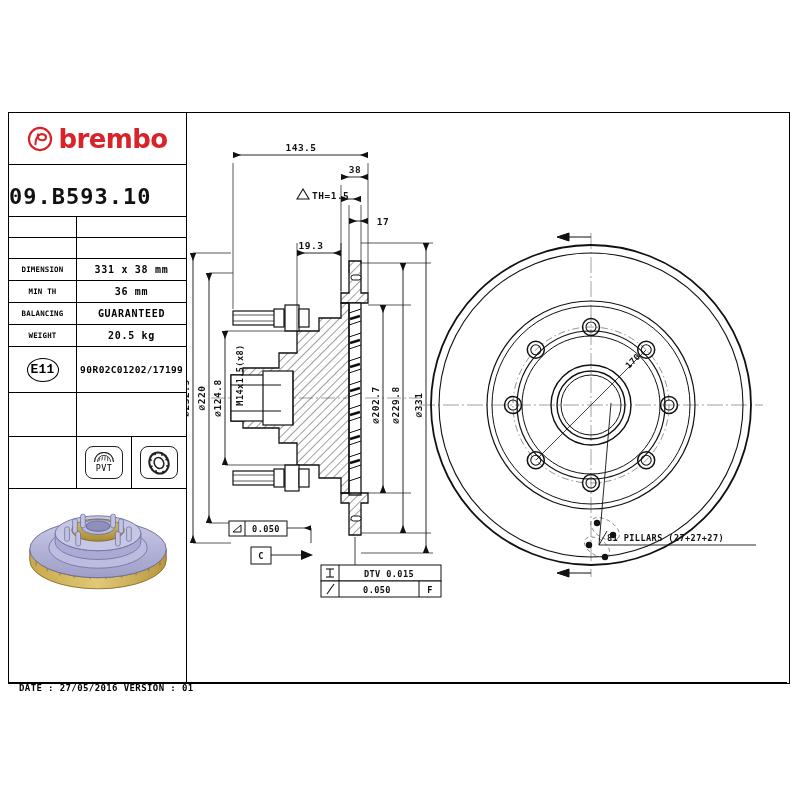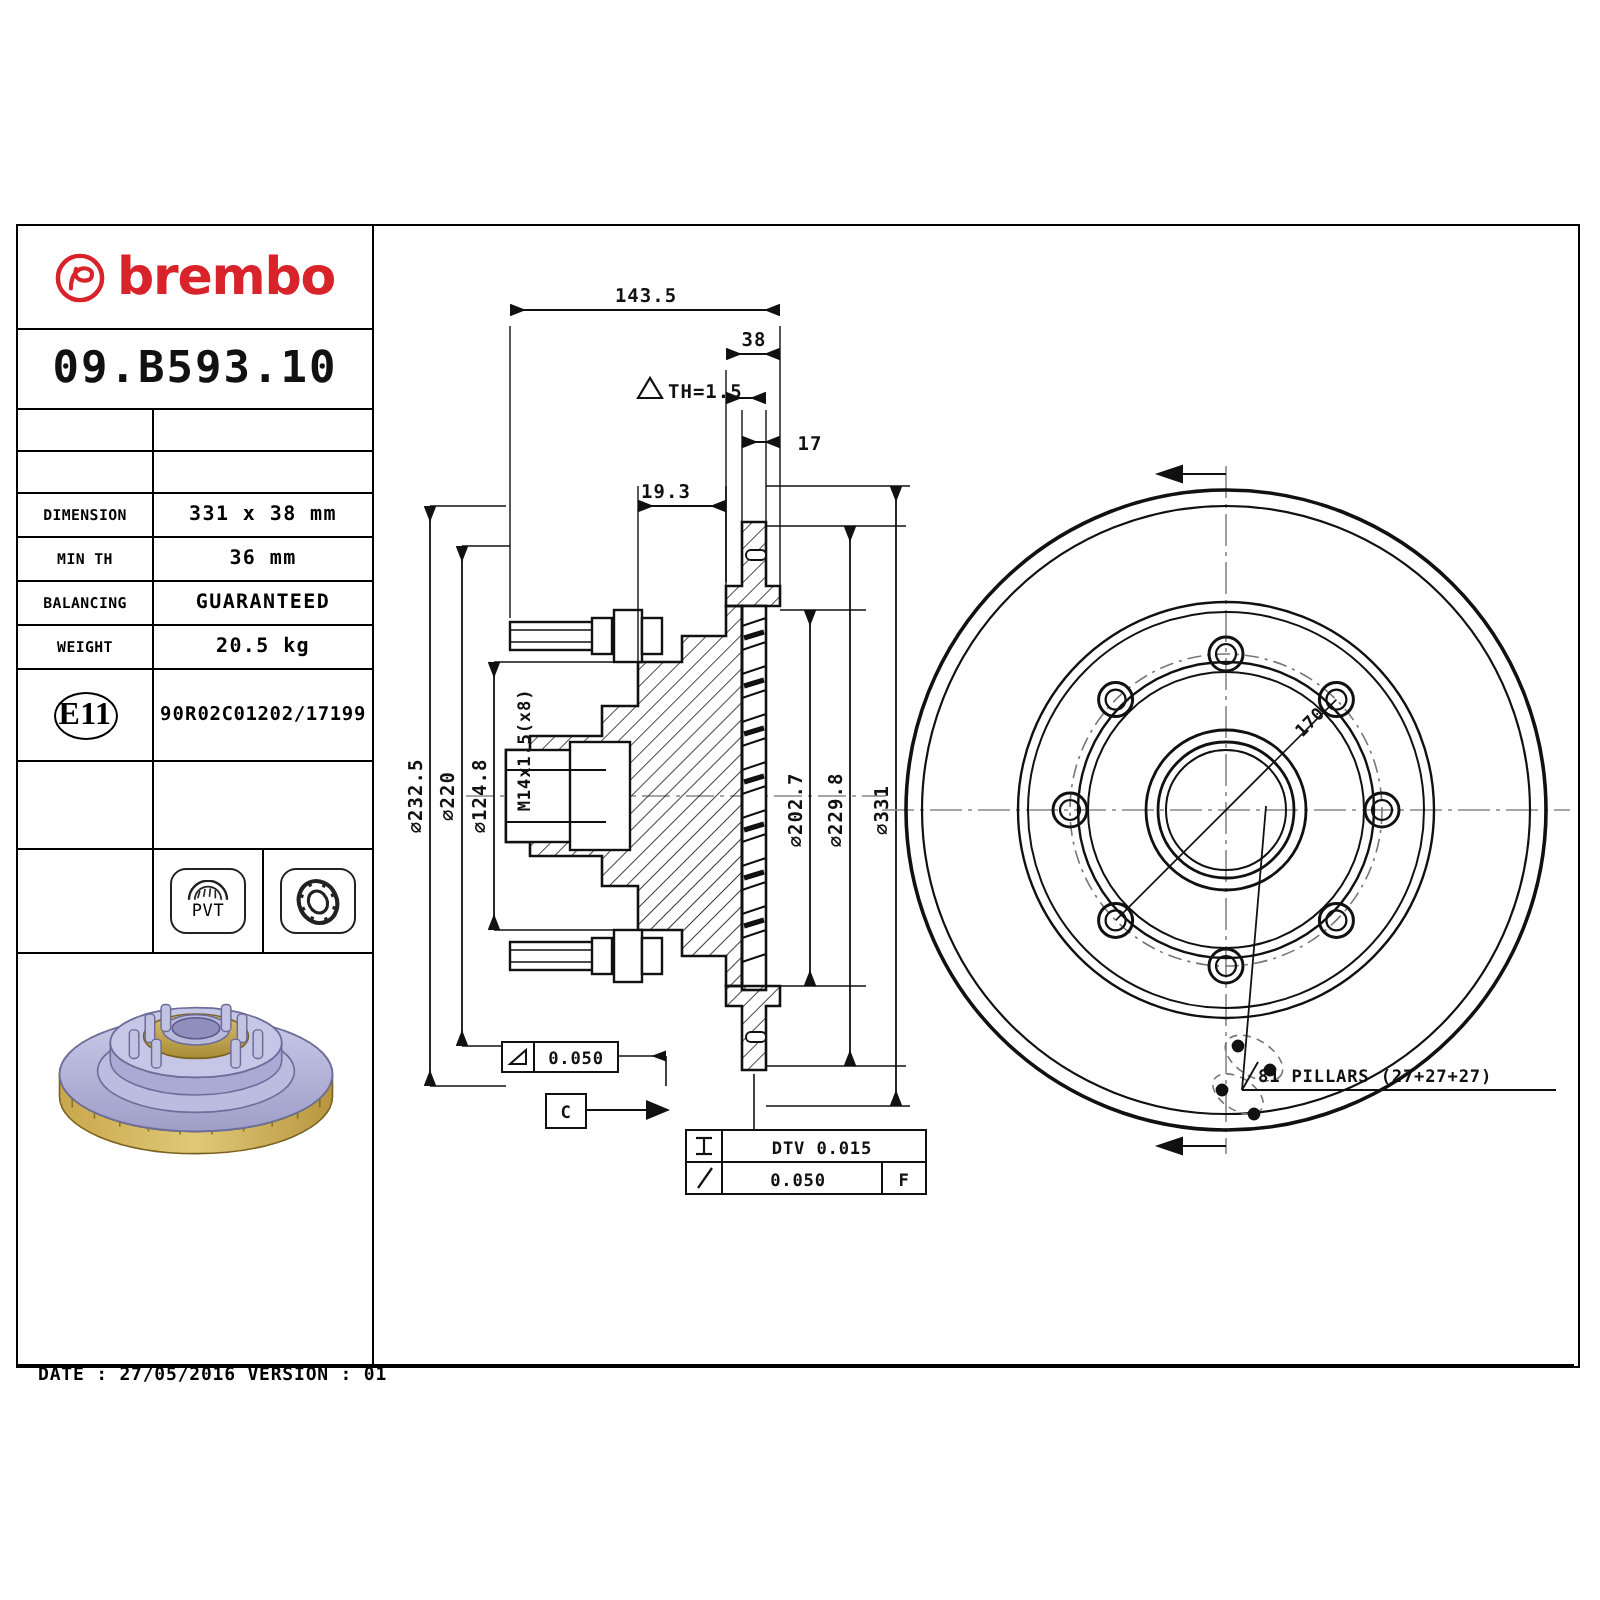--- a/index.html
+++ b/index.html
@@ -23,46 +23,46 @@
           display:flex;align-items:center;justify-content:center;
           font-size:7.4px;letter-spacing:.2px;color:#000;font-weight:700;}
   .pcellR{flex:1;display:flex;align-items:center;justify-content:center;
           font-size:10px;letter-spacing:.7px;color:#000;font-weight:700;}
 
   #logorow{height:52px;border-bottom:1.6px solid #000;display:flex;align-items:center;
            justify-content:center;gap:5px;box-sizing:border-box;}
   #logotext{font-family:"DejaVu Sans",sans-serif;font-size:26px;font-weight:700;
             color:#d8232a;letter-spacing:-.6px;}
   #partrow{height:40px;border-bottom:1.6px solid #000;display:flex;align-items:center;
-           justify-content:center;box-sizing:border-box;}
+           box-sizing:border-box;margin-top:12px;}
   #partno{font-size:22px;font-weight:700;letter-spacing:1px;color:#111;}
   .emptyrow{height:21px;}
   .emptyrow2{height:44px;}
   #e11row{height:46px;}
   #e11circle{width:30px;height:22px;border:1.5px solid #000;border-radius:50%;
              display:flex;align-items:center;justify-content:center;
-             font-family:Liberation Serif, serif;font-size:16px;font-weight:700;}
+             font-family:Liberation Mono, monospace;font-size:13px;font-weight:700;}
   .e11lines{display:flex;flex-direction:row;align-items:center;line-height:1.25;}
   .e11a{font-size:9.5px;font-weight:700;letter-spacing:.5px;}
   .e11b{font-size:9.5px;font-weight:700;letter-spacing:.3px;}
   #iconrow{height:52px;}
   .iconcell{flex:1;display:flex;align-items:center;justify-content:center;}
   .badge{width:36px;height:31px;border:1.6px solid #222;border-radius:8px;
          display:flex;flex-direction:column;align-items:center;justify-content:center;
          background:#fff;}
   .pvtlabel{font-size:8.5px;font-weight:400;letter-spacing:.3px;}
   #photocellrow{height:105px;display:flex;align-items:center;justify-content:center;}
 
   
   #daterow{position:absolute;left:0;top:569px;width:778px;height:24px;
            border-top:1.6px solid #000;box-sizing:border-box;display:flex;z-index:3;}
   #datetext{font-size:9px;font-weight:700;letter-spacing:.4px;padding-left:10px;color:#000;}
 
   
-  #drawing{position:absolute;left:184px;top:0;width:600px;height:569px;z-index:2;}
+  #drawing{position:absolute;left:162px;top:0;width:600px;height:569px;z-index:2;}
   svg{display:block;}
   .dimtext{font-family:"DejaVu Sans Mono",monospace;font-size:9.5px;font-weight:700;fill:#111;letter-spacing:.5px;}
   .dimtextsm{font-family:"DejaVu Sans Mono",monospace;font-size:8.6px;font-weight:700;fill:#111;letter-spacing:.4px;}
 </style>
 </head>
 <body>
 
 <div id="sheet">
 
   <svg id="watermark" viewBox="0 0 430 470">

